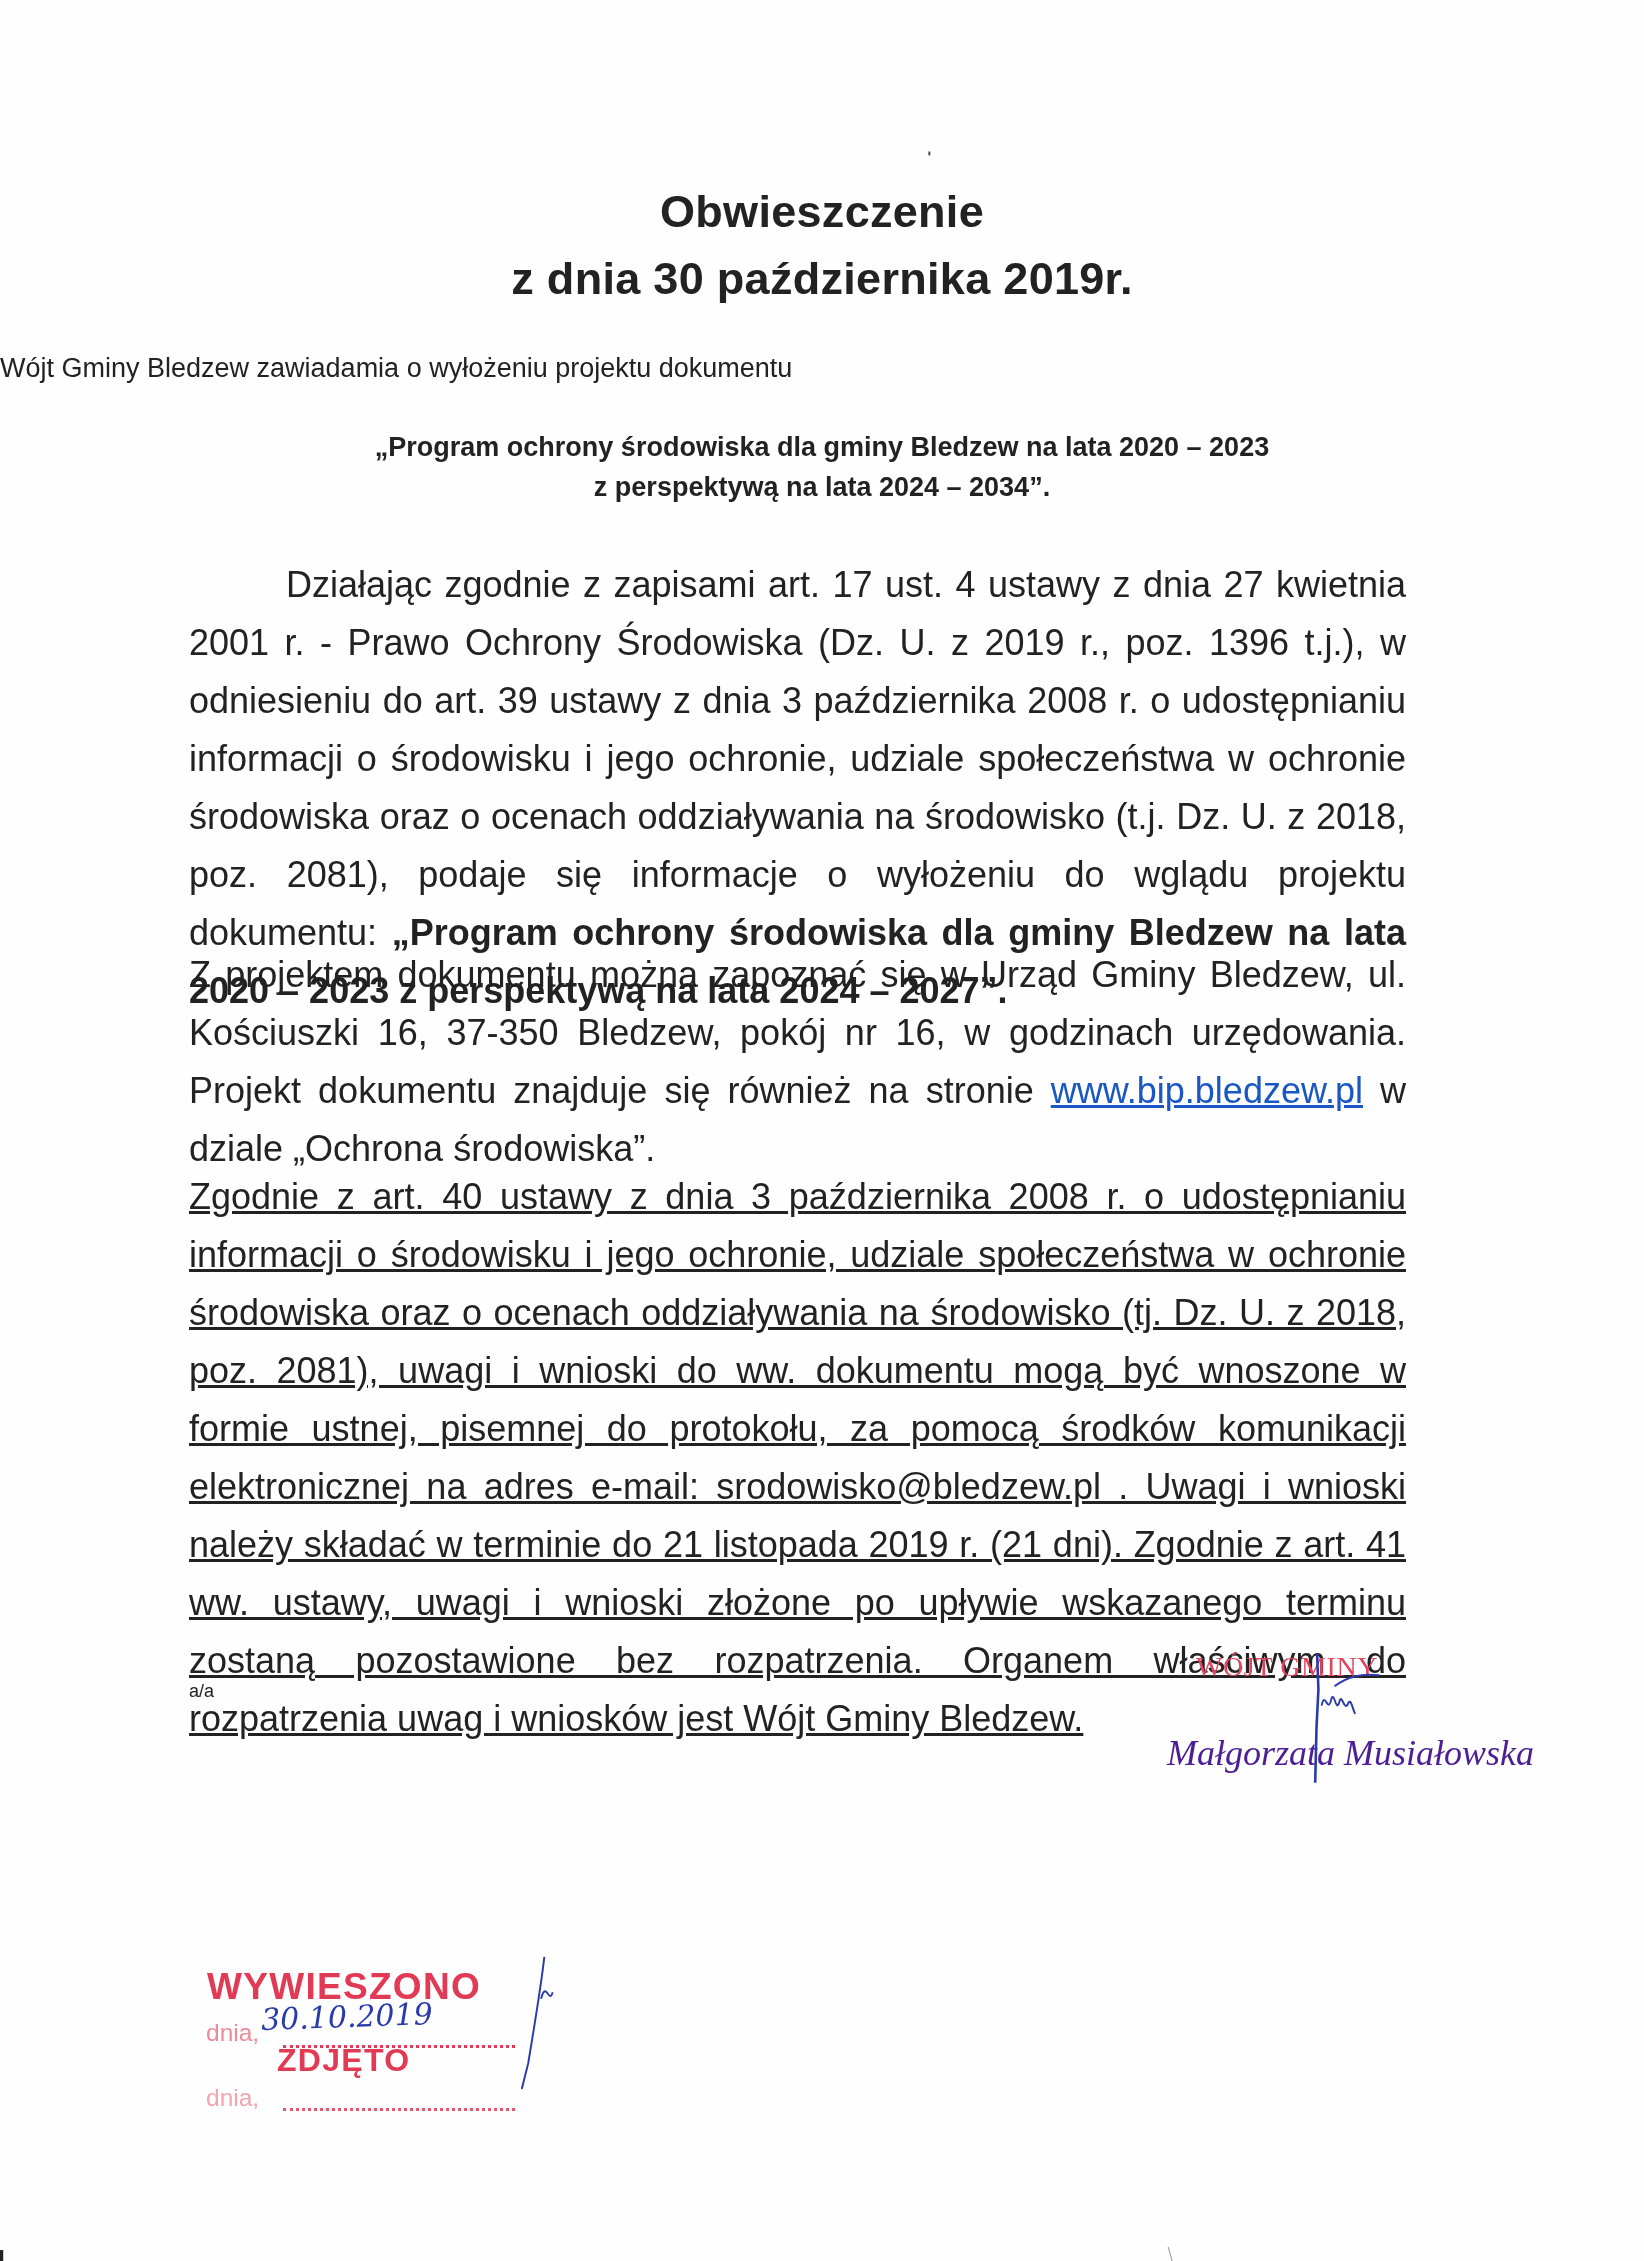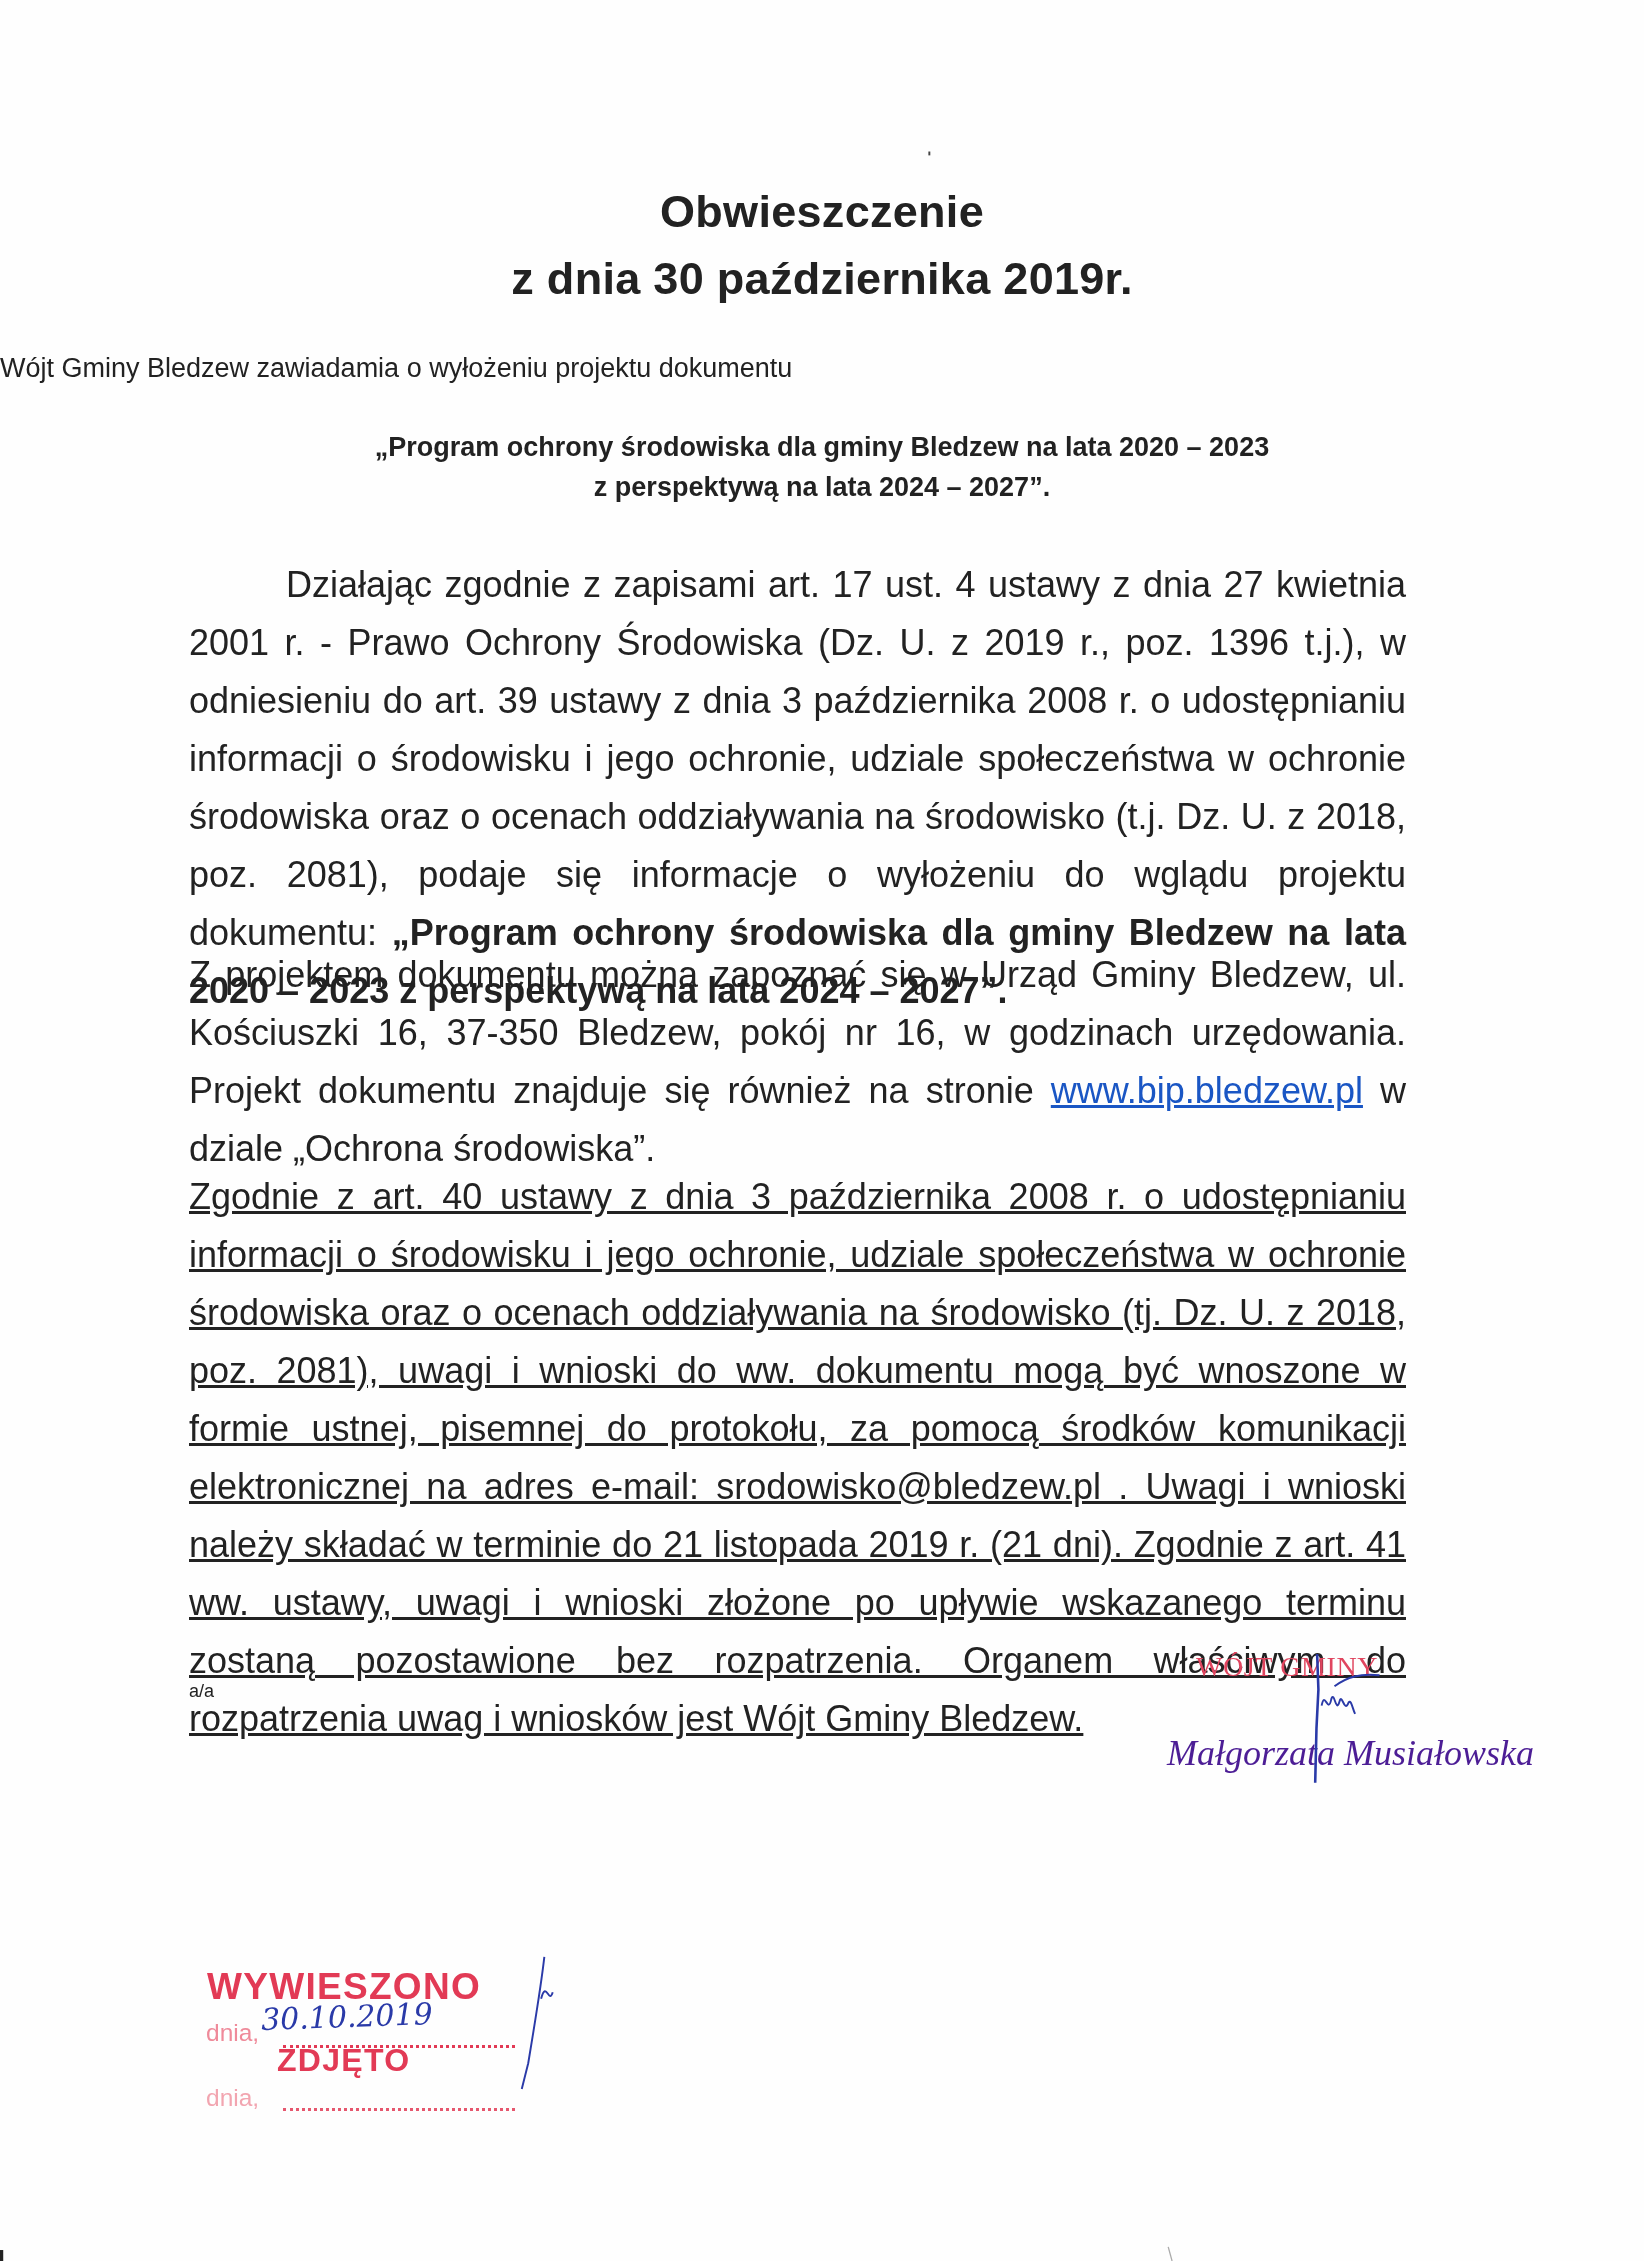--- a/index.html
+++ b/index.html
@@ -49,21 +49,21 @@
 
 <div class="page">
 
   <div class="title t1">Obwieszczenie</div>
   <div class="title t2">z dnia 30 października 2019r.</div>
 
   <div class="intro">Wójt Gminy Bledzew zawiadamia o wyłożeniu projektu dokumentu</div>
 
   <div class="doc-title">
     <div>„Program ochrony środowiska dla gminy Bledzew na lata 2020 – 2023</div>
-    <div>z perspektywą na lata 2024 – 2027”.</div>
+    <div>z perspektywą na lata 2024 – 2034”.</div>
   </div>
 
   <div class="para p1"><span>Działając zgodnie z zapisami art. 17 ust. 4 ustawy z dnia 27 kwietnia 2001 r. - Prawo Ochrony Środowiska (Dz. U. z 2019 r., poz. 1396 t.j.), w odniesieniu do art. 39 ustawy z dnia 3 października 2008 r. o udostępnianiu informacji o środowisku  i jego ochronie, udziale społeczeństwa w ochronie środowiska oraz o ocenach oddziaływania na środowisko (t.j. Dz. U. z 2018, poz. 2081), podaje się informacje o wyłożeniu do wglądu projektu dokumentu: </span><b>„Program ochrony środowiska dla gminy Bledzew na lata 2020 – 2023 z perspektywą na lata 2024 – 2027”.</b></div>
 
   <div class="para p2"><span>Z projektem dokumentu można zapoznać się w Urząd Gminy Bledzew, ul. Kościuszki 16, 37-350 Bledzew, pokój nr 16, w godzinach urzędowania. Projekt dokumentu znajduje się również na stronie </span><a class="link">www.bip.bledzew.pl</a><span> w dziale „Ochrona środowiska”.</span></div>
 
   <div class="para p3">Zgodnie z art. 40 ustawy z dnia 3 października 2008 r. o udostępnianiu informacji o środowisku  i jego ochronie, udziale społeczeństwa w ochronie środowiska oraz o ocenach oddziaływania na środowisko (tj. Dz. U. z 2018, poz. 2081), uwagi i wnioski do ww. dokumentu mogą być wnoszone w formie ustnej, pisemnej do protokołu, za pomocą środków komunikacji elektronicznej na adres e-mail: srodowisko@bledzew.pl . Uwagi i wnioski należy składać w terminie do 21 listopada 2019 r. (21 dni). Zgodnie z art. 41 ww. ustawy, uwagi i wnioski złożone po upływie wskazanego terminu zostaną pozostawione bez rozpatrzenia. Organem właściwym do rozpatrzenia uwag i wniosków jest Wójt Gminy Bledzew.</div>
 
   <div class="aa">a/a</div>
 

